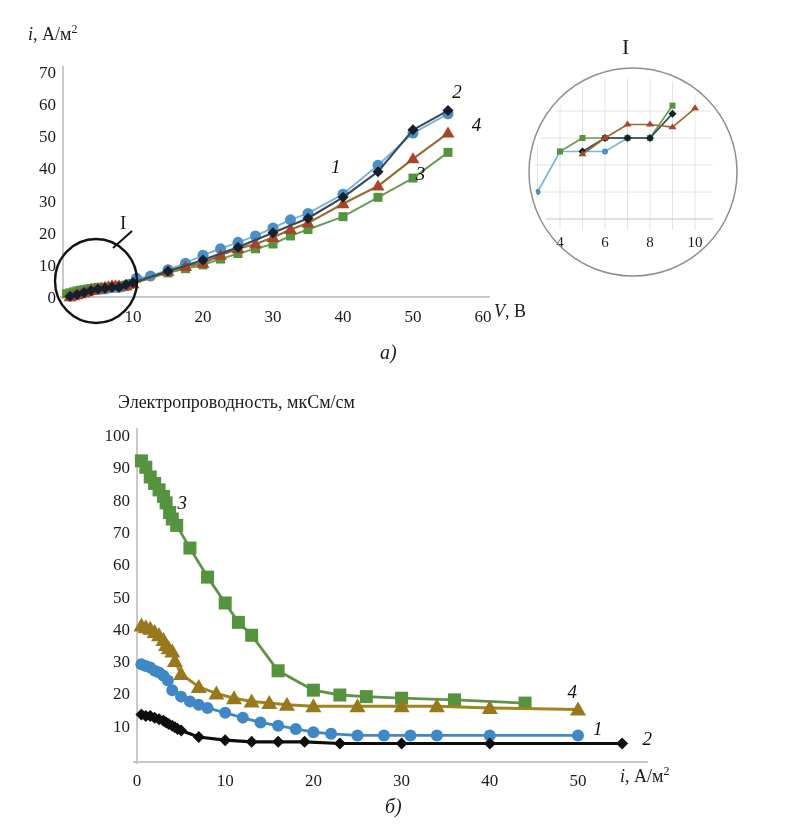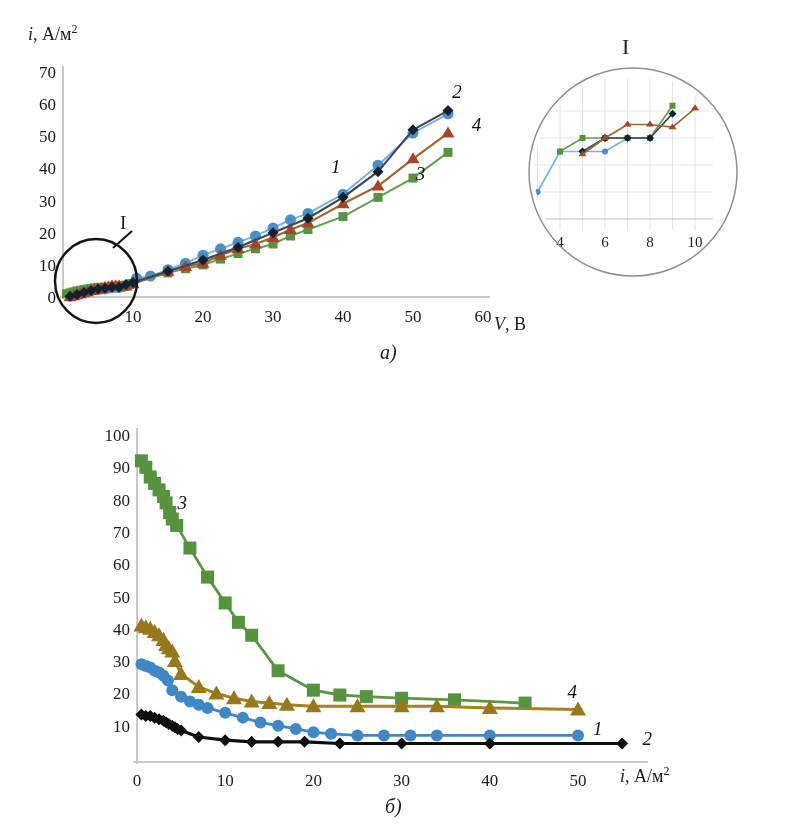--- a/index.html
+++ b/index.html
@@ -328,26 +328,27 @@
       <polygon points="489.8,349.465 495.8,355.465 489.8,361.465 483.8,355.465" fill="#0d0d0d"></polygon>
       <polygon points="622.1,349.465 628.1,355.465 622.1,361.465 616.1,355.465" fill="#0d0d0d"></polygon>
       <text x="177.572" y="121.28999999999999" font-size="19" font-style="italic" fill="#111" class="tick-text">3</text>
       <text x="567.4159999999999" y="310.245" font-size="19" font-style="italic" fill="#111" class="tick-text">4</text>
       <text x="592.994" y="347.39" font-size="19" font-style="italic" fill="#111" class="tick-text">1</text>
       <text x="642.386" y="357.08" font-size="19" font-style="italic" fill="#111" class="tick-text">2</text>
     </svg>
 
   <div class="ax-title" style="left:28px;top:22px"><i>i</i><span>, А/м</span><sup>2</sup></div>
 
-  <div class="ax-title" style="left:494px;top:314px"><i>V</i><span>, В</span></div>
+  <div class="ax-title" style="left:494px;top:301px"><i>V</i><span>, В</span></div>
 
   <div class="roman-label" style="left:120px;top:212px">I</div>
 
   <div class="roman-label" style="left:622px;top:34px;font-size:22px">I</div>
 
   <div class="caption" style="left:380px;top:341px">а)</div>
 
+  <div class="ax-title" style="left:118px;top:392px;font-size:18px">Электропроводность, мкСм/см</div>
 
   <div class="ax-title" style="left:620px;top:764px"><i>i</i><span>, А/м</span><sup>2</sup></div>
 
   <div class="caption" style="left:385px;top:795px">б)</div>
 
 </div>
 
 </body></html>

